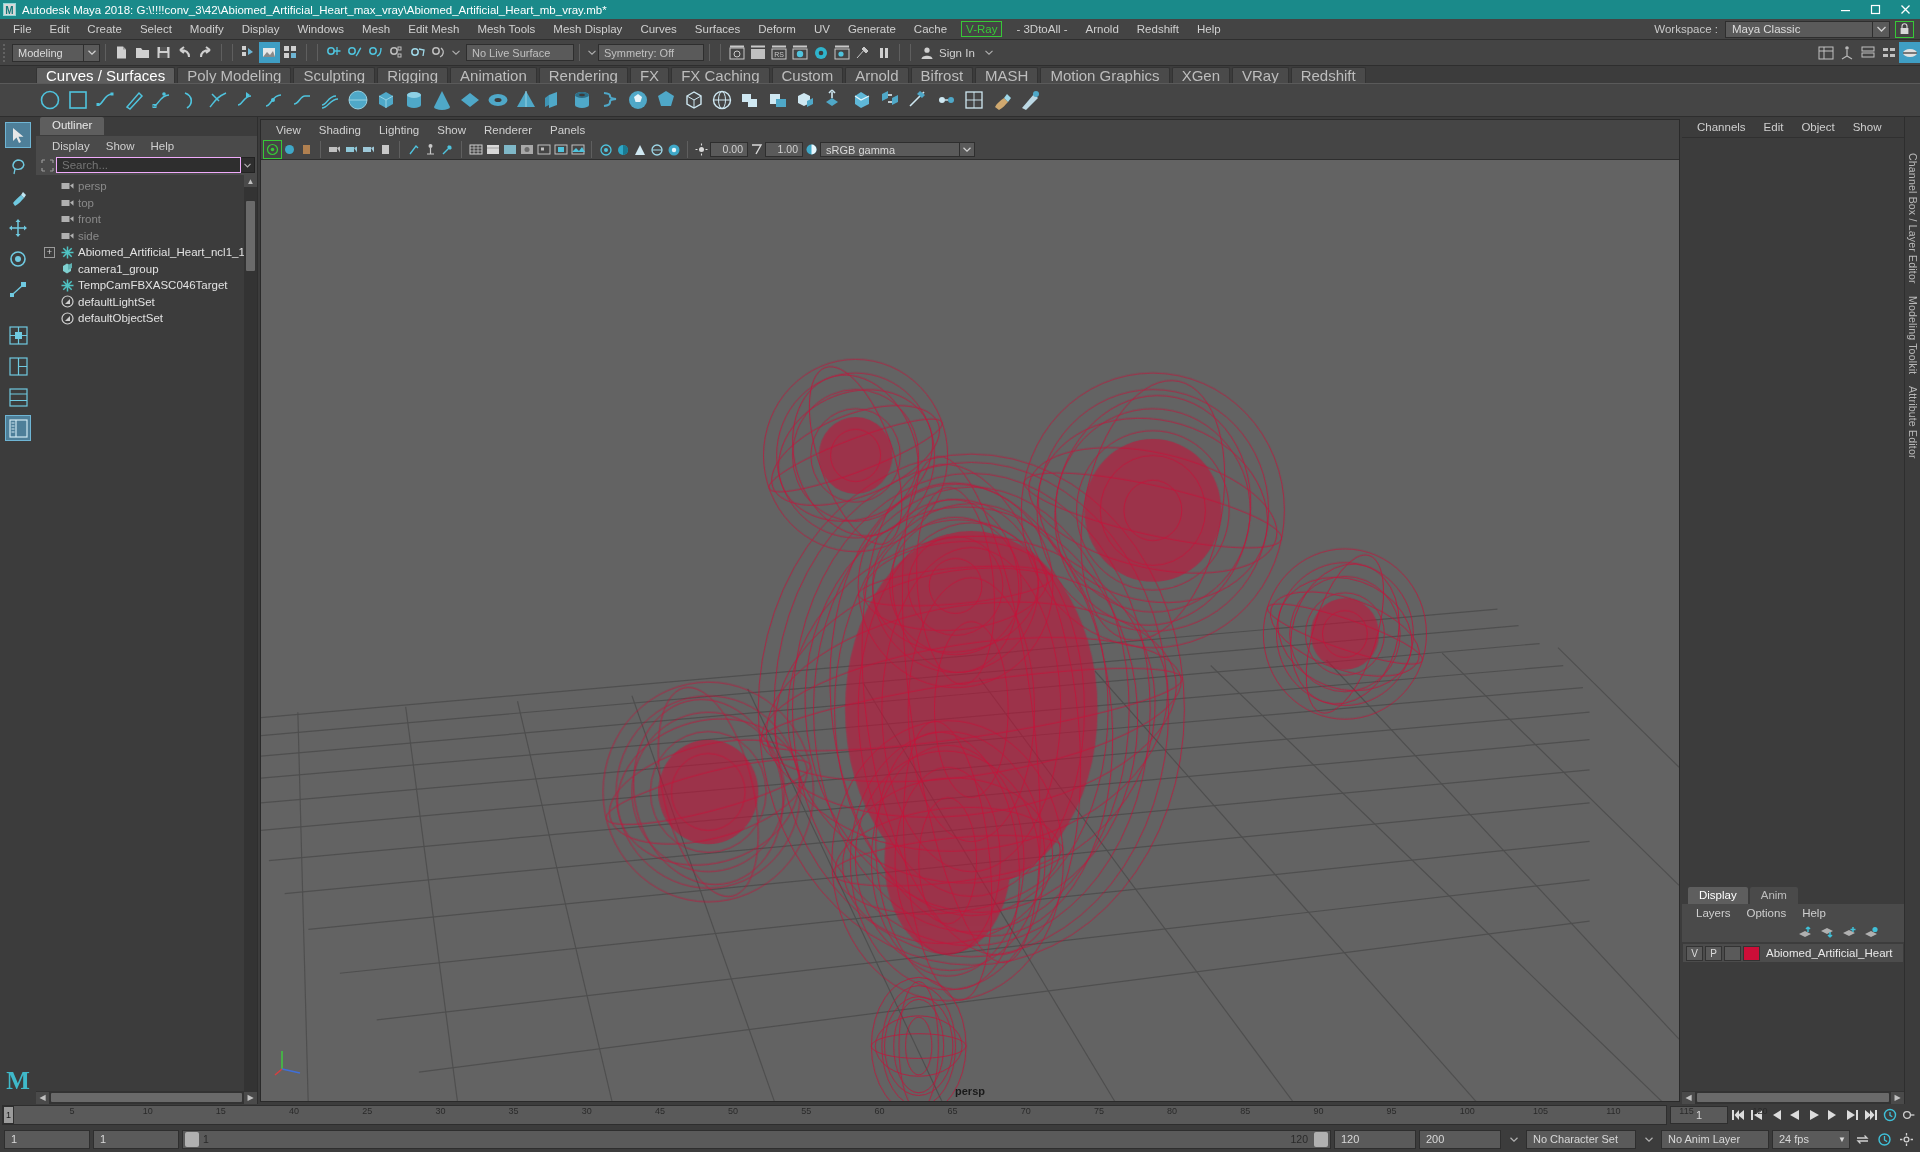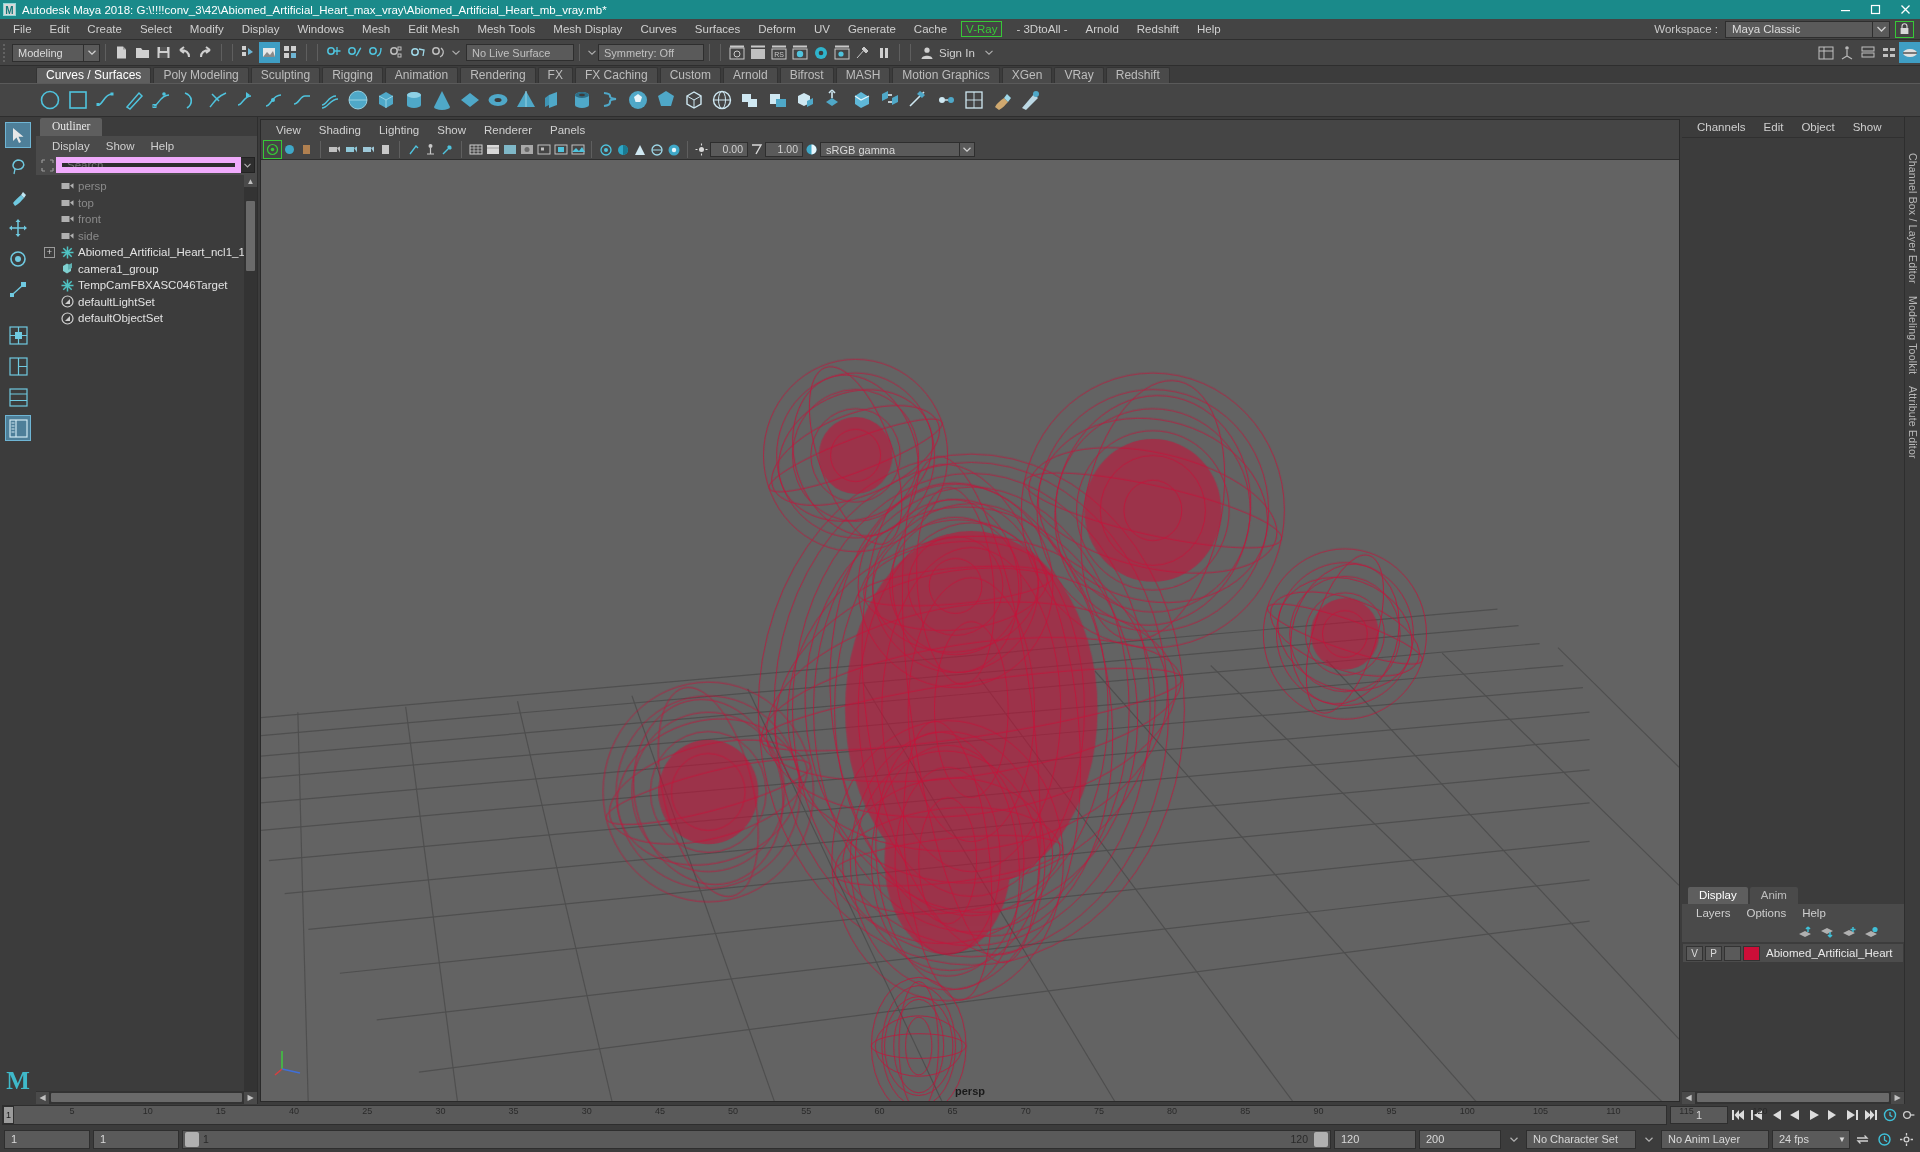--- a/index.html
+++ b/index.html
@@ -72,21 +72,21 @@
   .sep { width: 1px; height: 17px; background: #5f5f5f; margin: 0 5px; }
   .tbtn { width: 21px; height: 21px; display: flex; align-items: center; justify-content: center; }
   .tbtn.act { background: #3f9ec4; }
   .fieldbox { height: 17px; background: #5a5a5a; border: 1px solid #2e2e2e;
      font-size: 11px; color: #c0c0c0; display:flex;align-items:center;padding-left:5px;}
 
   
   .shelftabs { height: 17px; background: #3c3c3c; display: flex; align-items: flex-end;
       padding-left: 36px; flex: none; }
   .stab {
-    height: 16px; line-height: 15px; padding: 0 9px; font-size: 12px; color: #bdbdbd;
+    height: 16px; line-height: 15px; padding: 0 9px; font-size: 15px; color: #bdbdbd;
     background: #4a4a4a; border: 1px solid #333; border-bottom: none; margin-right: 2px;
     border-radius: 2px 2px 0 0; white-space: nowrap;
   }
   .stab.active { background: #5e5e5e; color: #ffffff; }
   .shelfbar { height: 34px; background: #454545; display: flex; align-items: center;
       padding-left: 36px; flex: none; border-top: 1px solid #5a5a5a; border-bottom: 1px solid #2e2e2e;}
   .sbtn { width: 28px; height: 28px; display: flex; align-items: center; justify-content: center; }
 
   
   .body { flex: 1; display: flex; min-height: 0; background: #3c3c3c; }
@@ -96,28 +96,28 @@
        justify-content: center; border: 1px solid transparent; }
   .ltbtn.sel { background: #4e7f99; border: 1px solid #6fb5d4; }
   .lt-gap { height: 14px; }
   .mayalogo { width: 27px; height: 27px; margin-top: auto; margin-bottom: 9px;
      color: #3fb9c9; font-size: 25px; font-weight: bold; line-height: 25px; text-align: center;
      font-family: "Liberation Serif", serif; }
 
   
   .outliner { width: 222px; background: #3c3c3c; display: flex; flex-direction: column; flex: none;
       border-right: 1px solid #2e2e2e; }
-  .otabs { height: 19px; display: flex; align-items: flex-end; padding-left: 4px; font-family: Liberation Serif, serif; }
+  .otabs { height: 19px; display: flex; align-items: flex-start; padding-left: 4px; }
   .otab { background: #5e5e5e; color: #e8e8e8; font-size: 11.5px; padding: 0 12px;
      height: 18px; line-height: 17px; border-radius: 2px 2px 0 0; }
   .omenu { height: 19px; background: #4a4a4a; display: flex; align-items: center; padding-left: 8px; }
   .omenu .mi { padding: 0 8px; font-size: 11.5px; color: #cfcfcf; }
   .osearch { height: 20px; background: #4a4a4a; display: flex; align-items: center; padding: 0 2px; }
   .osearch .sicon { width: 18px; height: 16px; display:flex;align-items:center;justify-content:center; }
-  .osearch input { flex: 1; height: 16px; background: #2e2e2e; border: 6px solid #f0abfc;
+  .osearch input { flex: 1; height: 16px; background: #2e2e2e; border: 1px solid #f0abfc;
       color: #9a9a9a; font-size: 11.5px; padding-left: 5px; font-family:"Liberation Sans",sans-serif; outline:none;}
   .osearch .darrow { width: 14px; height: 16px; background:#2e2e2e; border:1px solid #222; border-left:none;
       display:flex;align-items:center;justify-content:center;}
   .otree { flex: 1; background: #3c3c3c; overflow: hidden; padding-top: 3px; position: relative; }
   .orow { height: 16.5px; display: flex; align-items: center; font-size: 11.5px; padding-left: 8px; }
   .orow .expand { width: 11px; height: 11px; border: 1px solid #9a9a9a; font-size: 9px;
       line-height: 9px; text-align: center; color: #d0d0d0; margin-right: 4px; flex:none; }
   .orow .indent { width: 15px; flex:none; }
   .orow .oicon { width: 16px; display: flex; align-items: center; justify-content: center; flex:none; margin-right:3px;}
   .orow .olabel { white-space: nowrap; }

